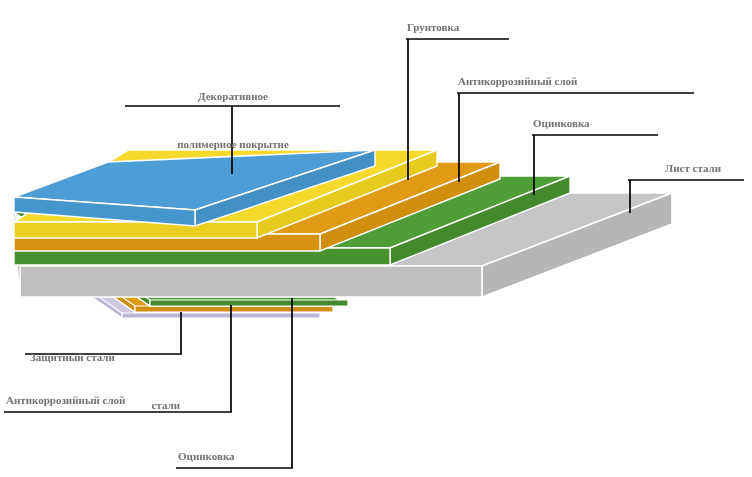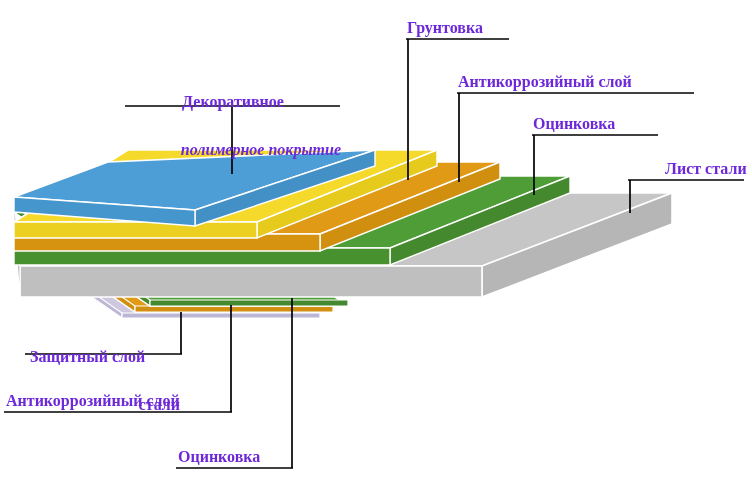--- a/index.html
+++ b/index.html
@@ -19,23 +19,23 @@
     position: absolute;
     left: 0;
     top: 0;
     width: 752px;
     height: 477px;
   }
   .label {
     position: absolute;
     font-family: "Liberation Serif", "DejaVu Serif", serif;
     font-weight: bold;
-    font-size: 16px;
+    font-size: 11px;
     line-height: 17px;
-    color: #6d28d9;
+    color: #737373;
     white-space: pre;
     letter-spacing: 0px;
   }
   .label.two-line {
     line-height: 16px;
   }
   .lbl-line1 { display: block; text-align: left; }
   .lbl-line2 { display: block; text-align: right; }
 </style>
 </head>
@@ -125,35 +125,35 @@
 
       <line x1="4" y1="412" x2="232" y2="412"></line>
       <line x1="231" y1="412" x2="231" y2="305"></line>
 
       <line x1="176" y1="468" x2="293" y2="468"></line>
       <line x1="292" y1="468" x2="292" y2="298"></line>
     </g>
 
   </svg>
 
-  <div class="label two-line" style="left:125px; top:62px; width:216px; text-align:center;">
+  <div class="label two-line" style="left:125px; top:56px; width:216px; text-align:center;">
     <span class="lbl-line1" style="text-align:center;">Декоративное</span>
-    <span class="lbl-line2" style="font-style:italic;">полимерное покрытие</span>
+    <span class="lbl-line2" style="text-align:center;">полимерное покрытие</span>
   </div>
 
   <div class="label" style="left:407px; top:19px;">Грунтовка</div>
 
   <div class="label" style="left:458px; top:73px;">Антикоррозийный слой</div>
 
   <div class="label" style="left:533px; top:115px;">Оцинковка</div>
 
   <div class="label" style="left:665px; top:160px;">Лист стали</div>
 
   <div class="label two-line" style="left:30px; top:317px; width:150px;">
-    <span class="lbl-line1">Защитный слой</span>
+    <span class="lbl-line1">Защитный стали</span>
     <span class="lbl-line2">стали</span>
   </div>
 
   <div class="label" style="left:6px; top:392px;">Антикоррозийный слой</div>
 
   <div class="label" style="left:178px; top:448px;">Оцинковка</div>
 
 </div>
 
 </body></html>

